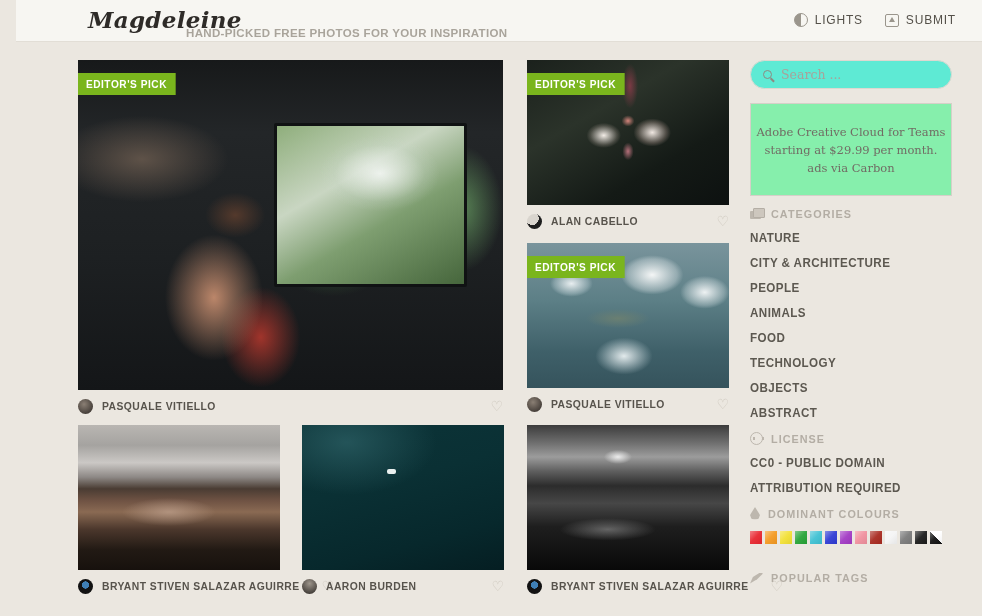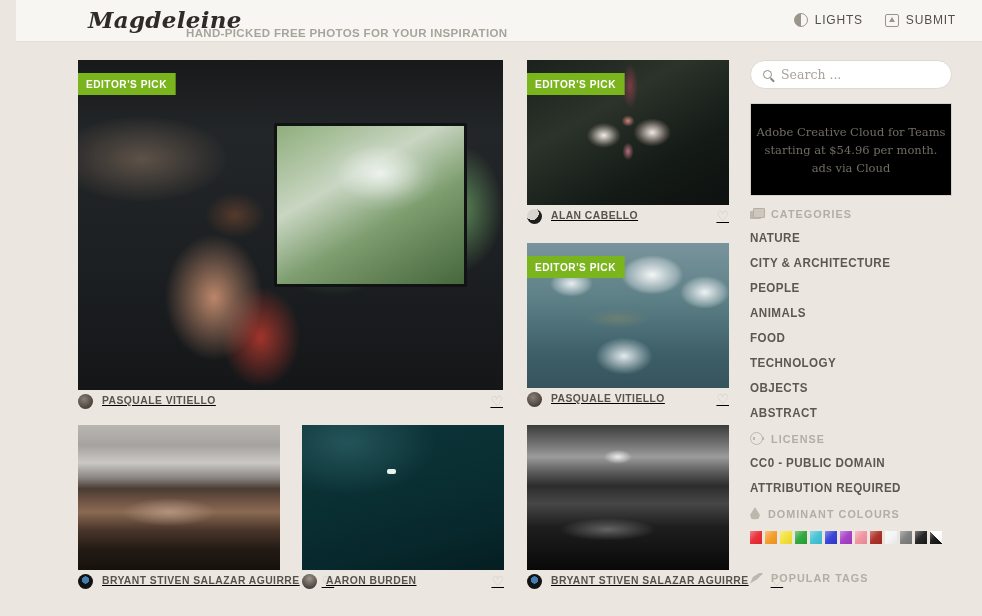--- a/index.html
+++ b/index.html
@@ -81,23 +81,22 @@
     font-weight: bold;
     letter-spacing: 0.6px;
     padding: 5px 10px 5px 9px;
     font-family: "Liberation Sans", sans-serif;
     transform: scaleX(0.88);
     transform-origin: left center;
     z-index: 4;
   }
   .meta {
     height: 28px;
-    display: flex; 
+    display: flex; align-items: center;
     padding-top: 4px;
-    text-decoration: underline;
   }
   .avatar {
     width: 15px; height: 15px; border-radius: 50%;
     flex: 0 0 auto; margin-right: 9px;
     background: #4a4a4a;
   }
   .author {
     font-size: 11.5px; letter-spacing: 0.5px;
     color: #57534c; font-weight: bold;
     transform: scaleX(0.9); transform-origin: left center;
@@ -177,21 +176,21 @@
   .av-4 { background: radial-gradient(circle at 50% 30%, #9d958b, #2a2622); }
 
   .row-bottom { position: absolute; left: 0; top: 365px; width: 651px; }
   .bcard { position: absolute; top: 0; width: 202px; }
 
   
   .search {
     width: 202px; height: 29px;
     border: 1px solid #ddd8d0;
     border-radius: 15px;
-    background: #ffffff;
+    background: #5eead4;
     display: flex; align-items: center;
     padding: 6px 12px;
   }
   .ico-search {
     width: 9px; height: 9px; border-radius: 50%;
     border: 1.6px solid #8f8a82; position: relative; flex: 0 0 auto;
   }
   .ico-search::after {
     content: ""; position: absolute; right: -4px; bottom: -3px;
     width: 5px; height: 1.6px; background: #8f8a82;
@@ -201,21 +200,21 @@
     border: none; outline: none; background: transparent;
     margin-left: 9px; font-size: 12.5px;
     font-family: "DejaVu Serif", serif;
     color: #6b665e; width: 150px;
   }
   .search-input::placeholder { color: #a8a29a; }
 
   .ad {
     margin-top: 14px;
     width: 202px; height: 93px;
-    background: #000000;
+    background: #86efac;
     border: 1px solid #d5d0c8;
     display: flex; flex-direction: column; align-items: center; justify-content: center;
     gap: 4px;
   }
   .ad-line {
     font-size: 11.5px; color: #716c64;
     font-family: "DejaVu Serif", serif;
     text-align: center;
   }
 
@@ -377,22 +376,22 @@
 
   <div class="sidebar">
 
     <div class="search">
       <span class="ico-search"></span>
       <input class="search-input" type="text" placeholder="Search ..." style="">
     </div>
 
     <div class="ad">
       <div class="ad-line">Adobe Creative Cloud for Teams</div>
-      <div class="ad-line">starting at $54.96 per month.</div>
-      <div class="ad-line">ads via Cloud</div>
+      <div class="ad-line">starting at $29.99 per month.</div>
+      <div class="ad-line">ads via Carbon</div>
     </div>
 
     <div class="sec-head">
       <span class="ico-layers"></span>
       <span class="sec-title">CATEGORIES</span>
     </div>
     <a class="sb-link">NATURE</a>
     <a class="sb-link">CITY &amp; ARCHITECTURE</a>
     <a class="sb-link">PEOPLE</a>
     <a class="sb-link">ANIMALS</a>

